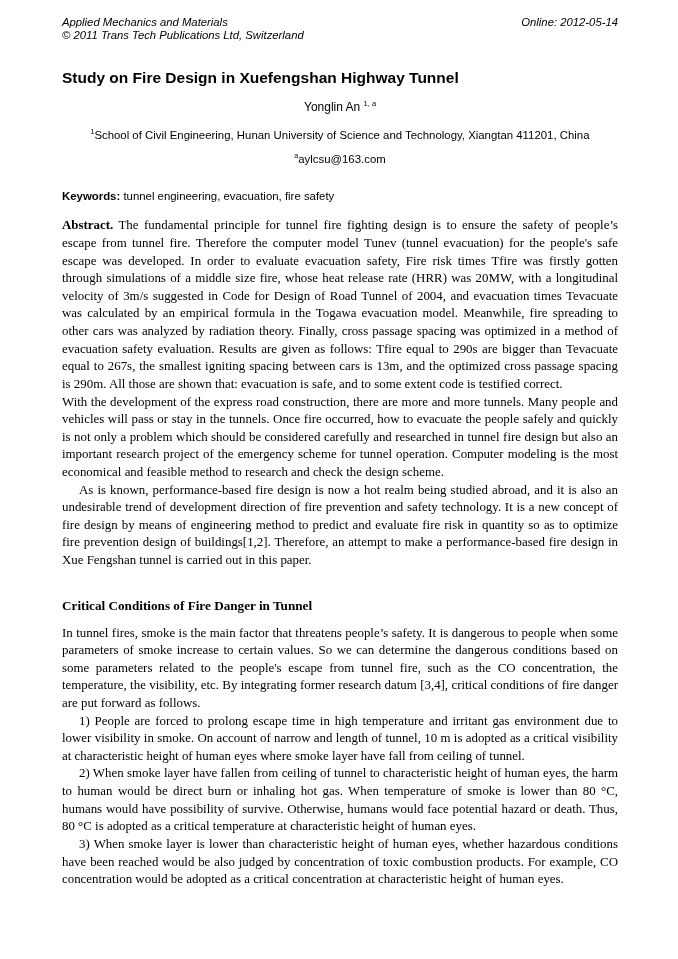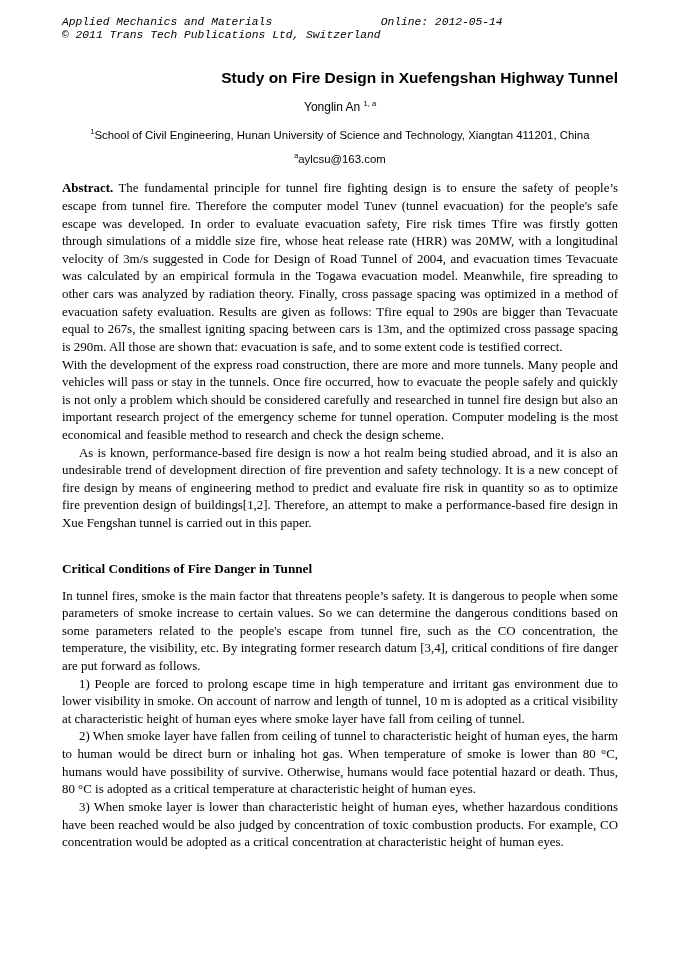--- a/index.html
+++ b/index.html
@@ -9,36 +9,36 @@
     width: 678px;
     height: 959px;
     background: #ffffff;
     color: #000000;
     padding: 16px 60px 0 62px;
     overflow: hidden;
   }
   
   .journal-header {
     display: flex;
-    justify-content: flex-start;
+    justify-content: space-between;
     align-items: flex-start;
-    font-family: Liberation Mono, monospace;
+    font-family: Liberation Sans, sans-serif;
     font-style: italic;
     font-size: 11.3px;
     line-height: 1.17;
   }
   .journal-header .left div { white-space: nowrap; }
   .journal-header .right { white-space: nowrap; }
 
   
   .paper-title {
     font-family: "Liberation Sans", sans-serif;
     font-weight: bold;
     font-size: 15.5px;
-    text-align: right;
+    text-align: left;
     margin: 27px 0 0 0;
   }
   .author-line {
     font-family: "Liberation Sans", sans-serif;
     font-size: 12px;
     text-align: center;
     margin-top: 13px;
   }
   sup { font-size: 0.62em; vertical-align: super; line-height: 0; }
   .affiliation {
@@ -97,20 +97,21 @@
 
   <div class="author-line">
     <span>Yonglin An</span>
     <sup>1, a</sup>
   </div>
 
   <div class="affiliation"><sup>1</sup><span>School of Civil Engineering, Hunan University of Science and Technology, Xiangtan 411201, China</span></div>
 
   <div class="email"><sup>a</sup><span>aylcsu@163.com</span></div>
 
+  <div class="keywords"><span class="kw-label">Keywords:</span><span> tunnel engineering, evacuation, fire safety</span></div>
 
   <p class="body-text abstract"><span class="ab-label">Abstract.</span><span> The fundamental principle for tunnel fire fighting design is to ensure the safety of people’s escape from tunnel fire. Therefore the computer model Tunev (tunnel evacuation) for the people's safe escape was developed. In order to evaluate evacuation safety, Fire risk times Tfire was firstly gotten through simulations of a middle size fire, whose heat release rate (HRR) was 20MW, with a longitudinal velocity of 3m/s suggested in Code for Design of Road Tunnel of 2004, and evacuation times Tevacuate was calculated by an empirical formula in the Togawa evacuation model. Meanwhile, fire spreading to other cars was analyzed by radiation theory. Finally, cross passage spacing was optimized in a method of evacuation safety evaluation. Results are given as follows: Tfire equal to 290s are bigger than Tevacuate equal to 267s, the smallest igniting spacing between cars is 13m, and the optimized cross passage spacing is 290m. All those are shown that: evacuation is safe, and to some extent code is testified correct.</span></p>
 
   <p class="body-text">With the development of the express road construction, there are more and more tunnels. Many people and vehicles will pass or stay in the tunnels. Once fire occurred, how to evacuate the people safely and quickly is not only a problem which should be considered carefully and researched in tunnel fire design but also an important research project of the emergency scheme for tunnel operation. Computer modeling is the most economical and feasible method to research and check the design scheme.</p>
   <p class="body-text indent">As is known, performance-based fire design is now a hot realm being studied abroad, and it is also an undesirable trend of development direction of fire prevention and safety technology. It is a new concept of fire design by means of engineering method to predict and evaluate fire risk in quantity so as to optimize fire prevention design of buildings[1,2]. Therefore, an attempt to make a performance-based fire design in Xue Fengshan tunnel is carried out in this paper.</p>
 
   <h2 class="section-heading">Critical Conditions of Fire Danger in Tunnel</h2>
   <p class="body-text">In tunnel fires, smoke is the main factor that threatens people’s safety. It is dangerous to people when some parameters of smoke increase to certain values. So we can determine the dangerous conditions based on some parameters related to the people's escape from tunnel fire, such as the CO concentration, the temperature, the visibility, etc. By integrating former research datum [3,4], critical conditions of fire danger are put forward as follows.</p>
   <p class="body-text indent">1) People are forced to prolong escape time in high temperature and irritant gas environment due to lower visibility in smoke. On account of narrow and length of tunnel, 10 m is adopted as a critical visibility at characteristic height of human eyes where smoke layer have fall from ceiling of tunnel.</p>
   <p class="body-text indent">2) When smoke layer have fallen from ceiling of tunnel to characteristic height of human eyes, the harm to human would be direct burn or inhaling hot gas. When temperature of smoke is lower than 80 °C, humans would have possibility of survive. Otherwise, humans would face potential hazard or death. Thus, 80 °C is adopted as a critical temperature at characteristic height of human eyes.</p>

